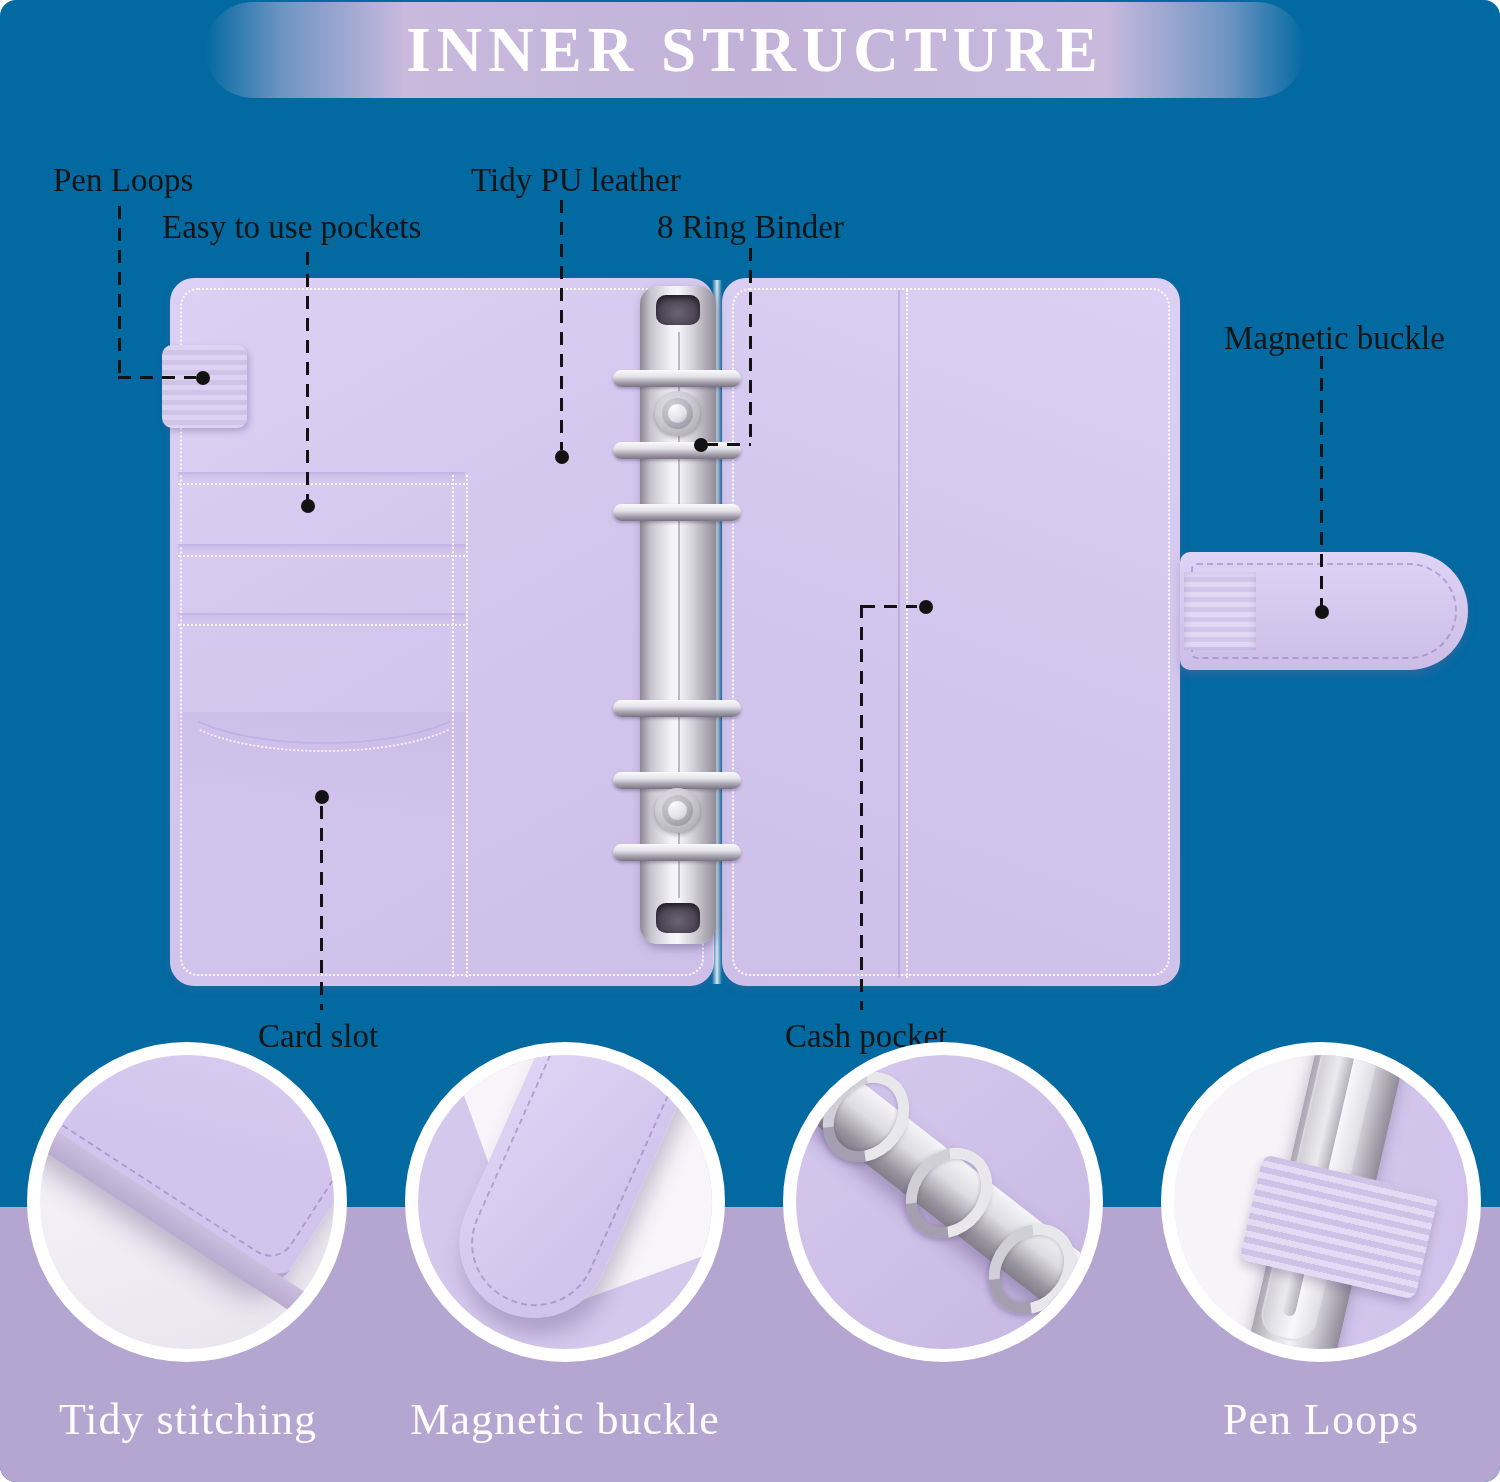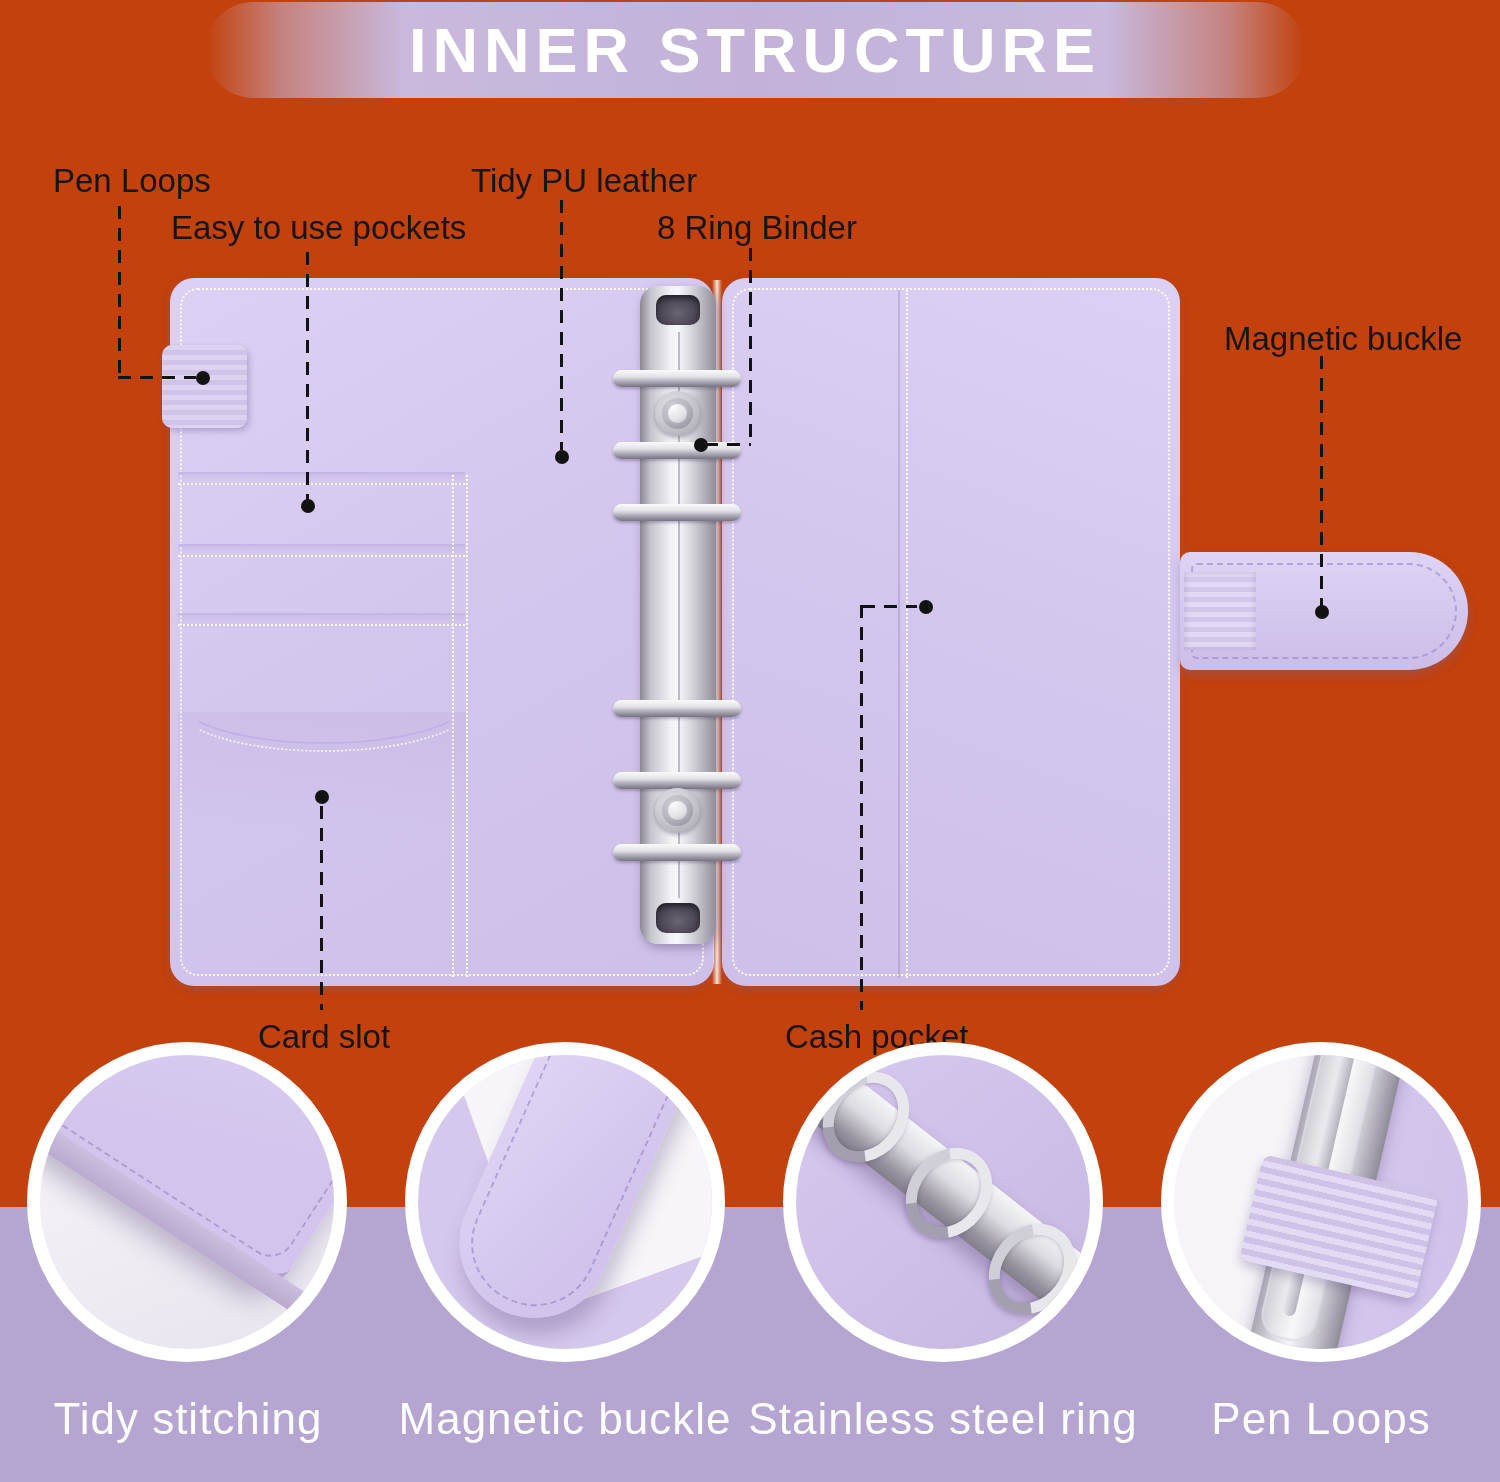--- a/index.html
+++ b/index.html
@@ -1,29 +1,29 @@
 <!DOCTYPE html>
 <html><head>
 <meta charset="utf-8">
 <style>
   html,body{margin:0;padding:0;background:#ffffff;}
-  .stage{position:relative;width:1500px;height:1482px;background:#c2410c;overflow:hidden;
-         font-family:Liberation Sans, sans-serif;}
+  .stage{position:relative;width:1500px;height:1482px;background:#0369a1;overflow:hidden;
+         font-family:Liberation Serif, serif;border-radius:16px;}
 
   
   .banner{position:absolute;left:205px;top:2px;width:1100px;height:96px;border-radius:48px;
     background:linear-gradient(90deg,rgba(199,185,222,0) 0%,rgba(199,185,222,.55) 7%,
       #c8b9dd 18%,#c2b2d8 50%,#c8b9dd 82%,rgba(199,185,222,.55) 93%,rgba(199,185,222,0) 100%);
     display:flex;align-items:center;justify-content:center;}
   .banner-title{color:#ffffff;font-size:63px;font-weight:bold;letter-spacing:6px;white-space:nowrap;}
 
   
   .lbl{position:absolute;font-size:33px;color:#151515;white-space:nowrap;line-height:1.15;}
   .lbl-pen{left:53px;top:162px;}
-  .lbl-pockets{left:171px;top:209px;}
+  .lbl-pockets{left:162px;top:209px;}
   .lbl-soft{left:471px;top:162px;}
   .lbl-ring{left:657px;top:209px;}
   .lbl-magnetic{left:1224px;top:320px;}
   .lbl-card{left:258px;top:1018px;}
   .lbl-cash{left:785px;top:1018px;text-align:center;}
 
   
   .dv{position:absolute;width:3px;
       background-image:repeating-linear-gradient(180deg,#121212 0px,#121212 13px,transparent 13px,transparent 22px);}
   .dh{position:absolute;height:3px;
@@ -268,16 +268,15 @@
     <div class="c4-pen">
       <div class="c4-pen-body"></div>
       <div class="c4-clipcase"></div>
       <div class="c4-clip"></div>
     </div>
     <div class="c4-elastic"></div>
   </div>
 
   <div class="caption cap1">Tidy stitching</div>
   <div class="caption cap2">Magnetic buckle</div>
-  <div class="caption cap3">Stainless steel ring</div>
   <div class="caption cap4">Pen Loops</div>
 
 </div>
 
 </body></html>

